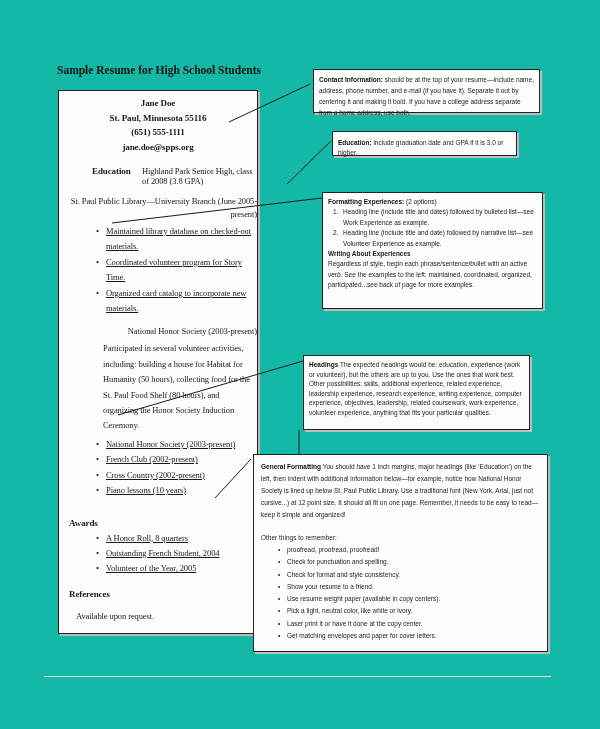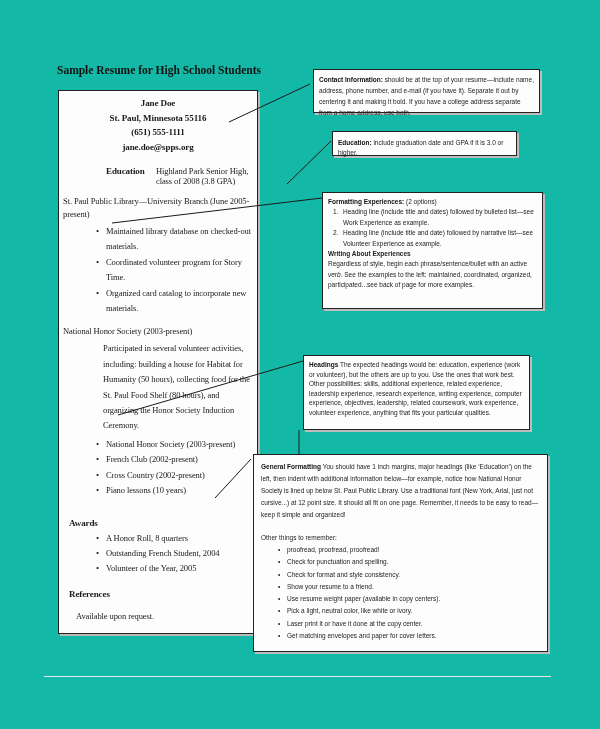--- a/index.html
+++ b/index.html
@@ -17,26 +17,26 @@
   
   .resume-box {
     position: absolute; left: 58px; top: 90px; width: 200px; height: 544px;
     background: #fdfdfd; border: 1px solid #222;
     box-shadow: 2px 2px 0 #b9b9b9;
     z-index: 1;
     color: #1a1a1a;
     font-size: 8.5px; letter-spacing: -0.1px;
   }
   .r-header { text-align: center; font-weight: bold; margin-top: 5px; line-height: 14.5px; font-size: 9px; }
-  .r-row { display: flex; margin: 12px 0 0 20px; padding-left: 27px; }
+  .r-row { display: flex; margin: 12px 0 0 6px; padding-left: 27px; }
   .r-row .r-h { width: 50px; flex: 0 0 50px; }
   .r-h { font-weight: bold; font-size: 9px; }
   .r-sec-h { margin: 22px 0 0 10px; }
-  .r-job-t { margin: 9px 0 0 4px; line-height: 13px; }
-  ul.r-bullets { list-style: none; margin: 3px 0 0 0; }
+  .r-job-t { margin: 9px 0 0 4px; line-height: 13px; text-align: right; }
+  ul.r-bullets { list-style: none; margin: 3px 0 0 0; text-decoration: underline; }
   ul.r-bullets li { position: relative; margin-left: 47px; margin-right: 6px; line-height: 15.4px; }
   ul.r-bullets li::before { content: "\2022"; position: absolute; left: -10px; font-size: 9px; }
   .r-para { margin: 3px 6px 0 44px; line-height: 15.4px; }
   .r-plain { margin: 12px 0 0 17px; }
 
   
   .callout {
     position: absolute; background: #fdfdfd; border: 1px solid #222;
     box-shadow: 2px 2px 0 #bdbdbd; z-index: 3;
     font-family: "Liberation Sans", sans-serif;

